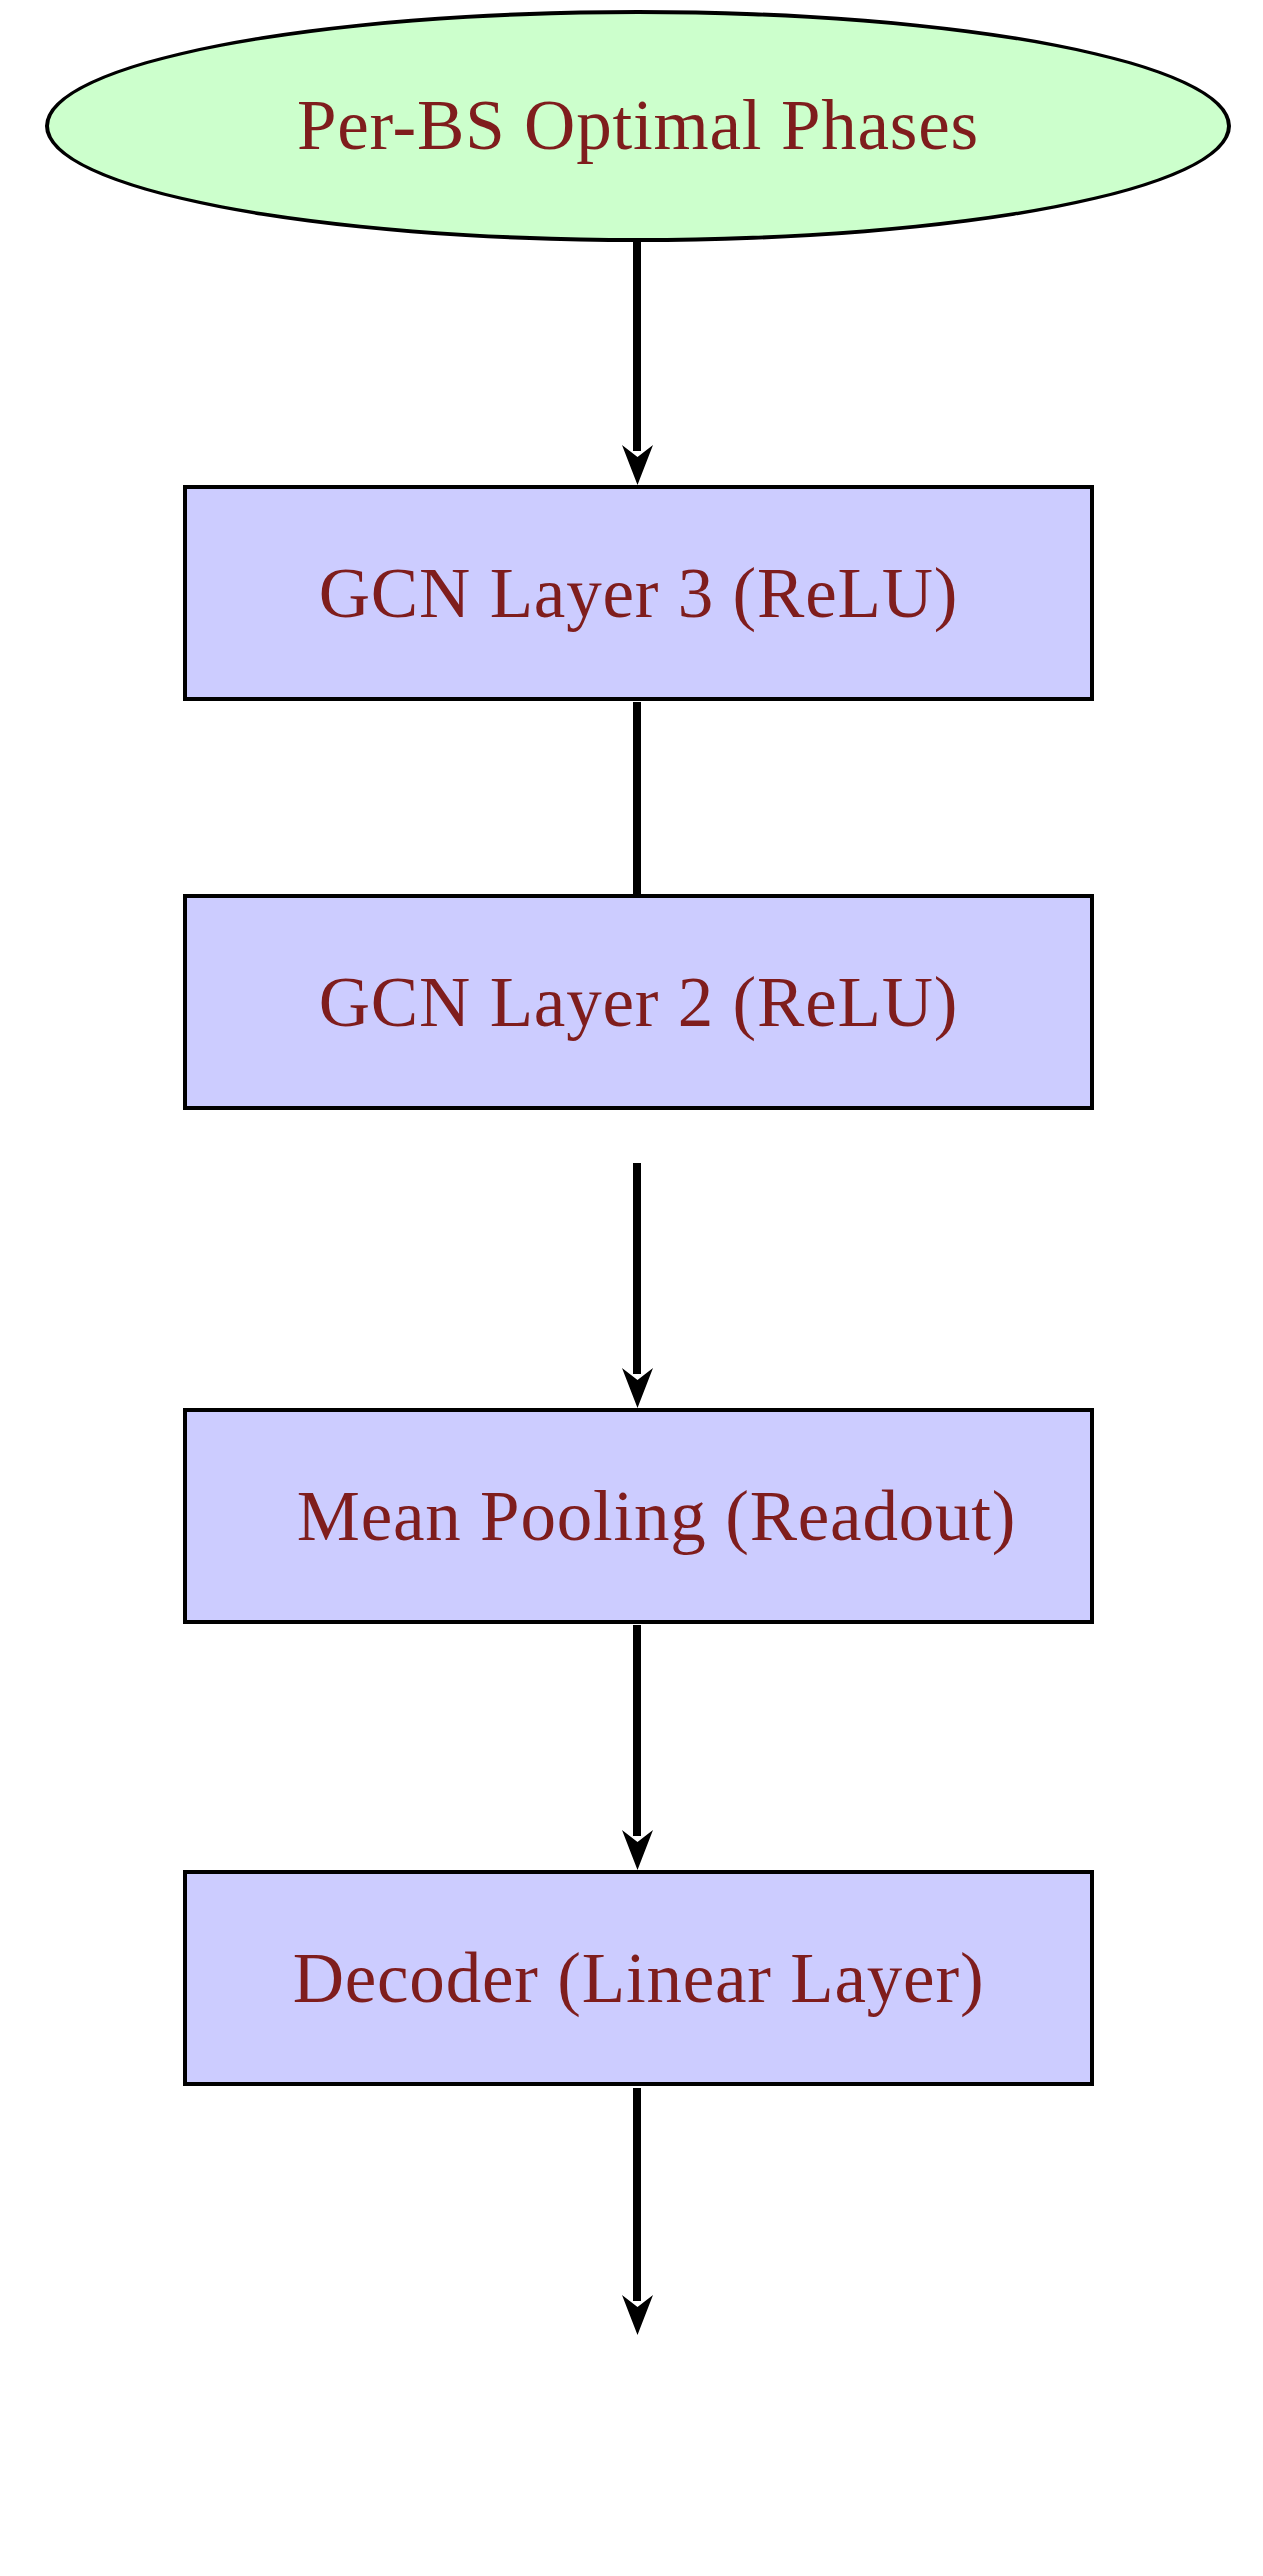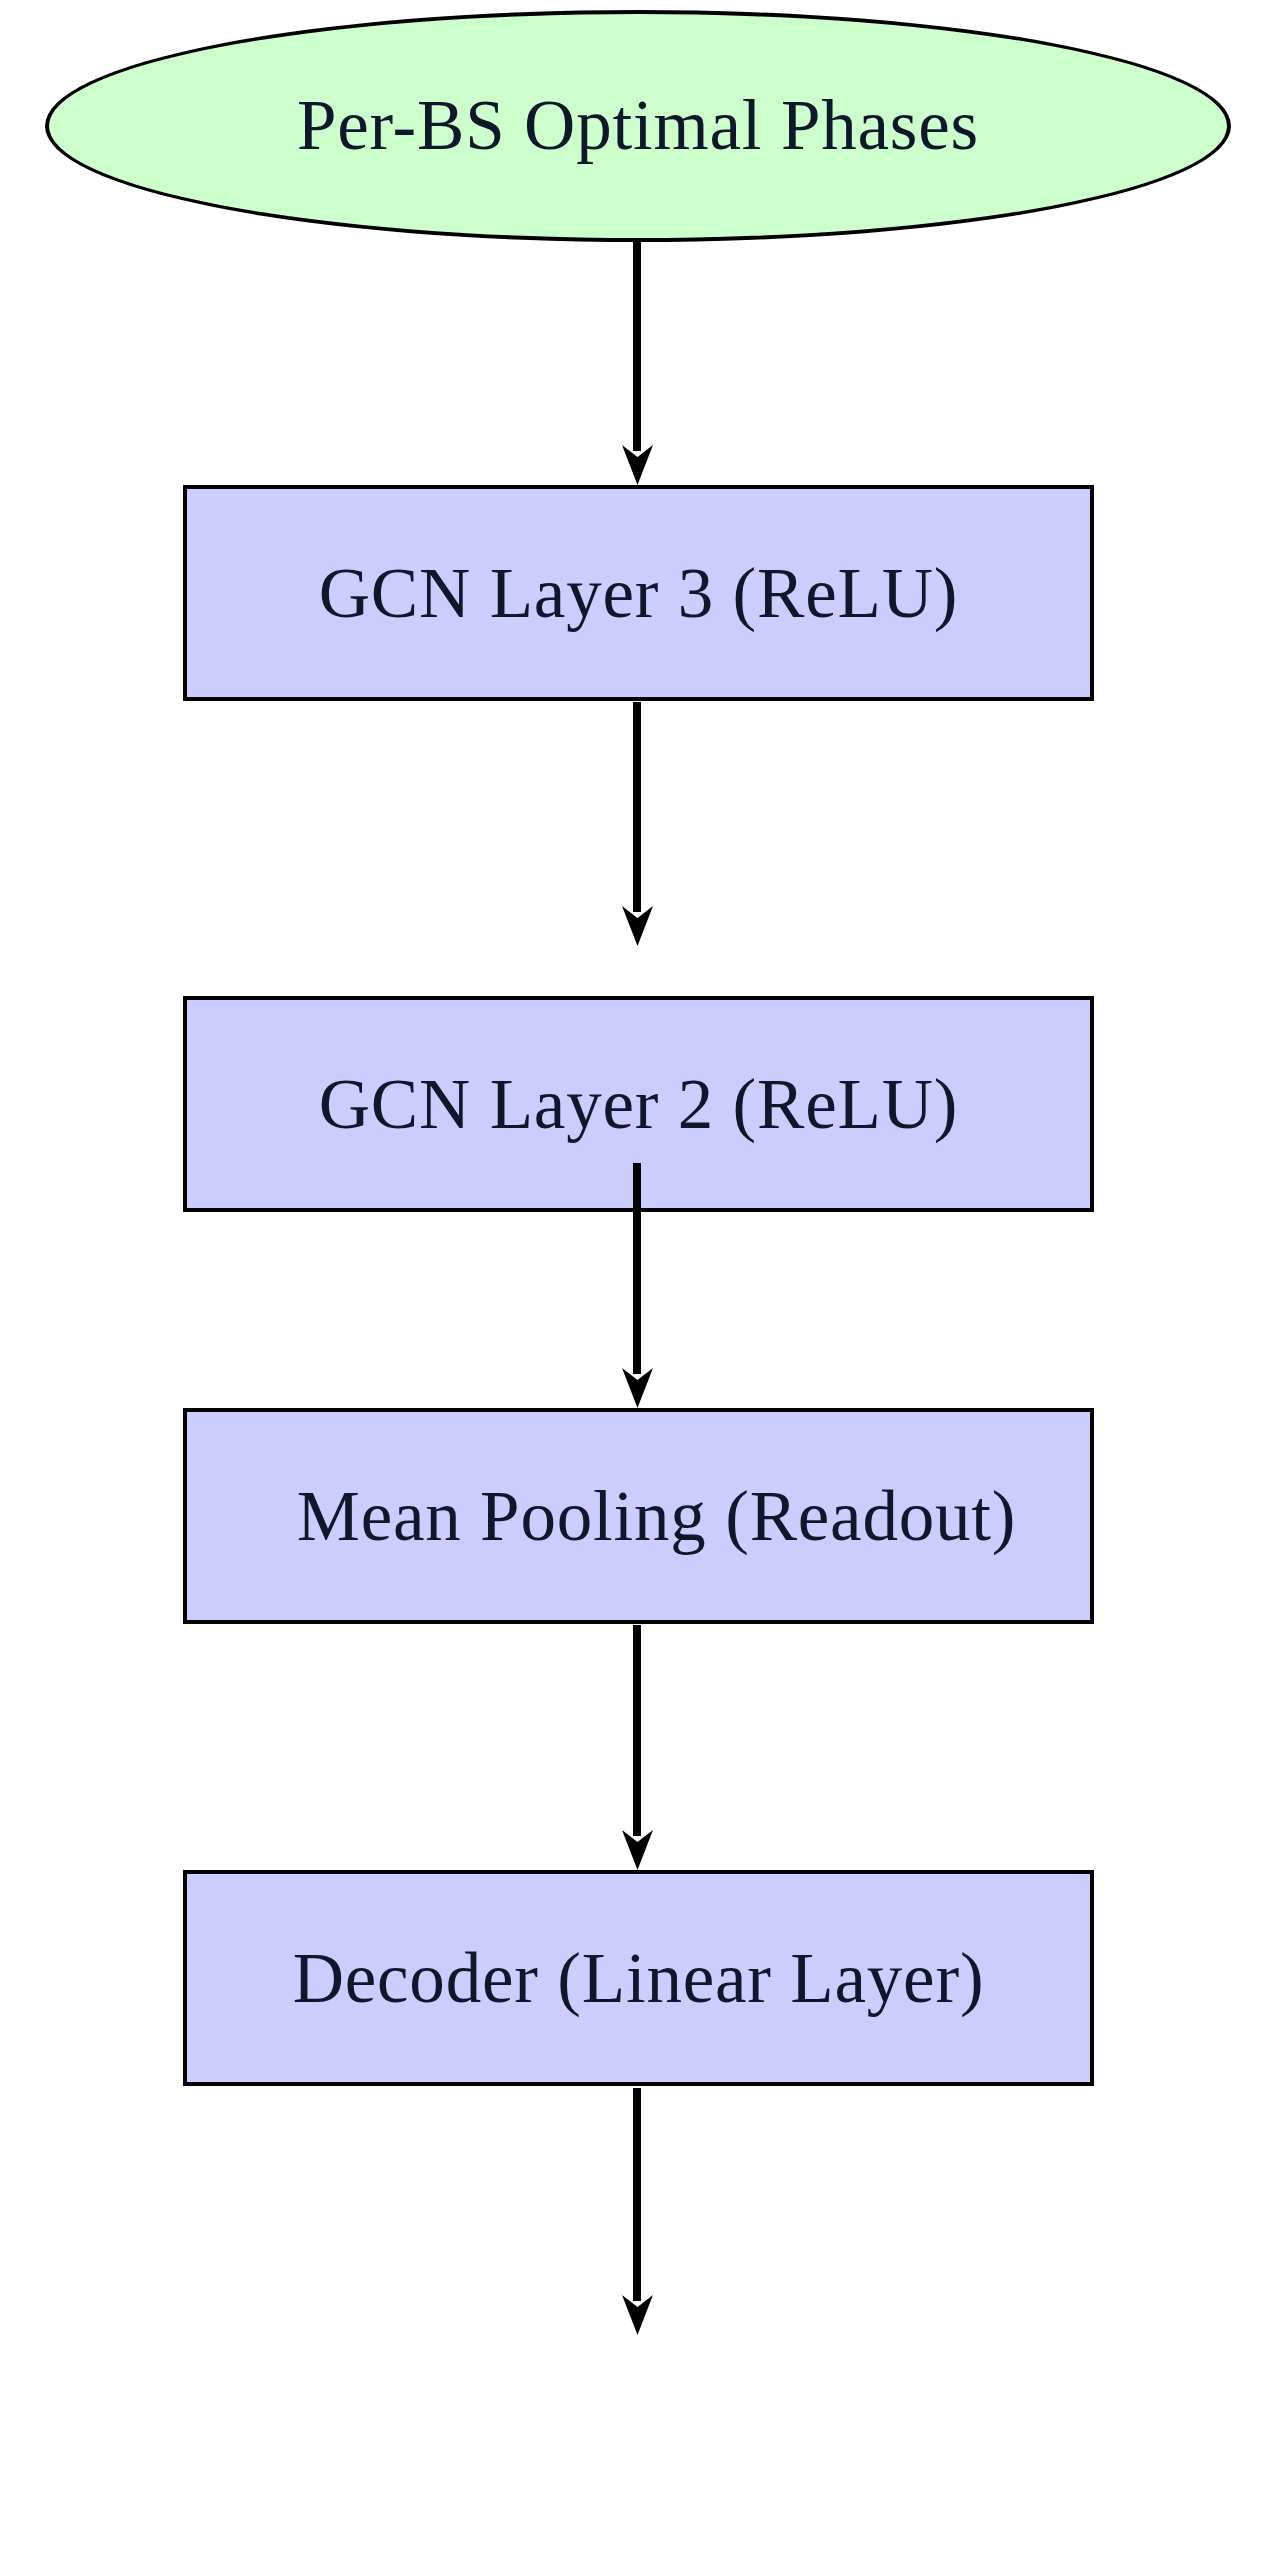--- a/index.html
+++ b/index.html
@@ -6,21 +6,21 @@
     margin: 0;
     padding: 0;
     background: #ffffff;
   }
   .canvas {
     position: relative;
     width: 1264px;
     height: 2576px;
     background: #ffffff;
     font-family: "Liberation Serif", "DejaVu Serif", serif;
-    color: #0f172a;
+    color: #7f1d1d;
     overflow: hidden;
   }
   .node {
     position: absolute;
     box-sizing: border-box;
     border: 4px solid #000000;
     display: flex;
     align-items: center;
     justify-content: center;
     text-align: center;
@@ -82,21 +82,21 @@
   </div>
 
   <div class="arrow" style="top: 241px; height: 244px;"></div>
 
   <div class="node rect" style="top: 485px; background: rgb(204, 204, 255);">
     <span class="label">GCN Layer 3 (ReLU)</span>
   </div>
 
   <div class="arrow" style="top: 702px; height: 244px;"></div>
 
-  <div class="node rect" style="top: 996px; background: rgb(204, 204, 255);">
+  <div class="node rect" style="top: 894px; background: rgb(204, 204, 255);">
     <span class="label">GCN Layer 2 (ReLU)</span>
   </div>
 
   <div class="arrow" style="top: 1163px; height: 245px;"></div>
 
   <div class="node rect" style="top: 1408px; background: rgb(204, 204, 255); padding-left: 36px;">
     <span class="label">Mean Pooling (Readout)</span>
   </div>
 
   <div class="arrow" style="top: 1625px; height: 245px;"></div>

